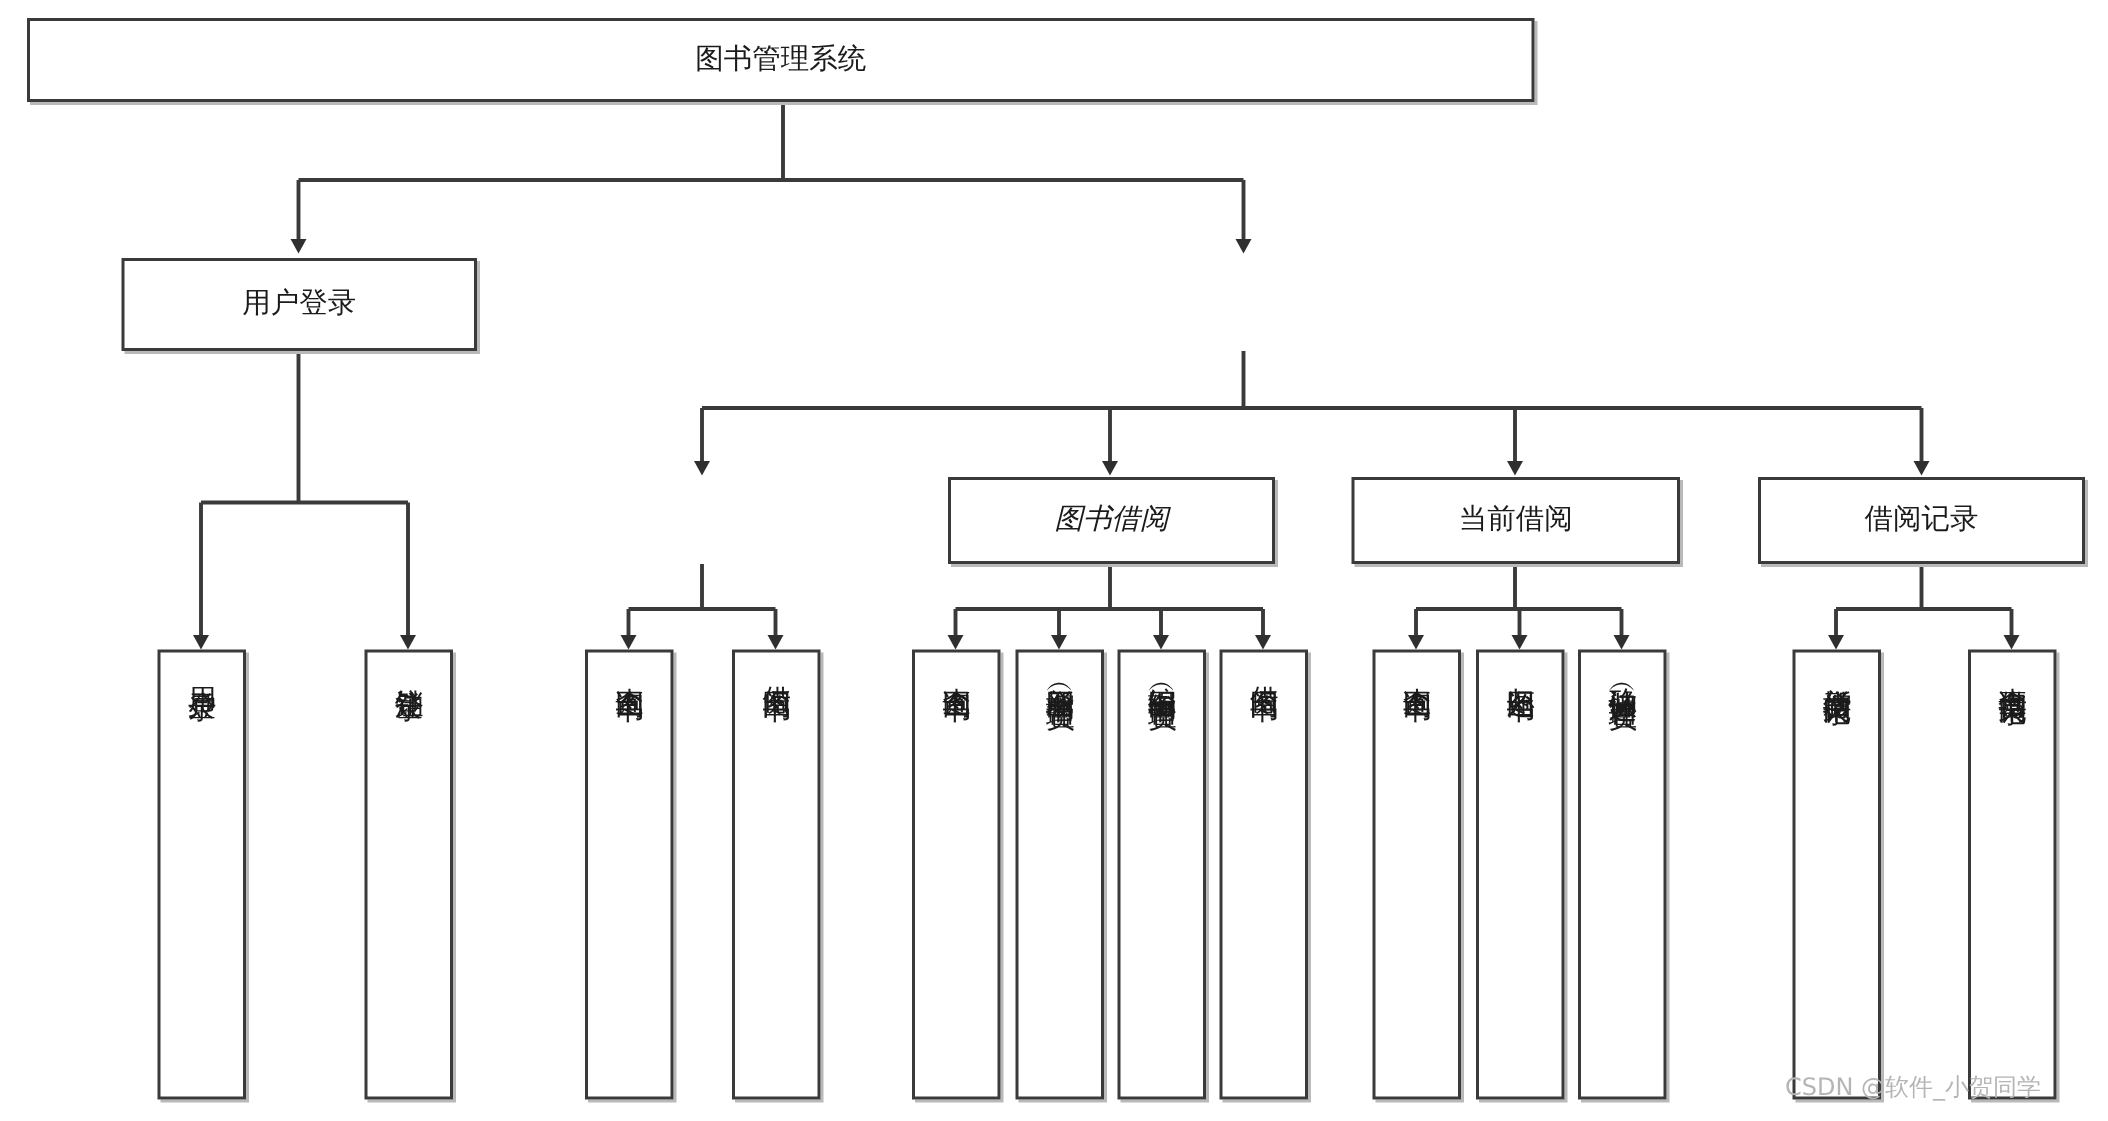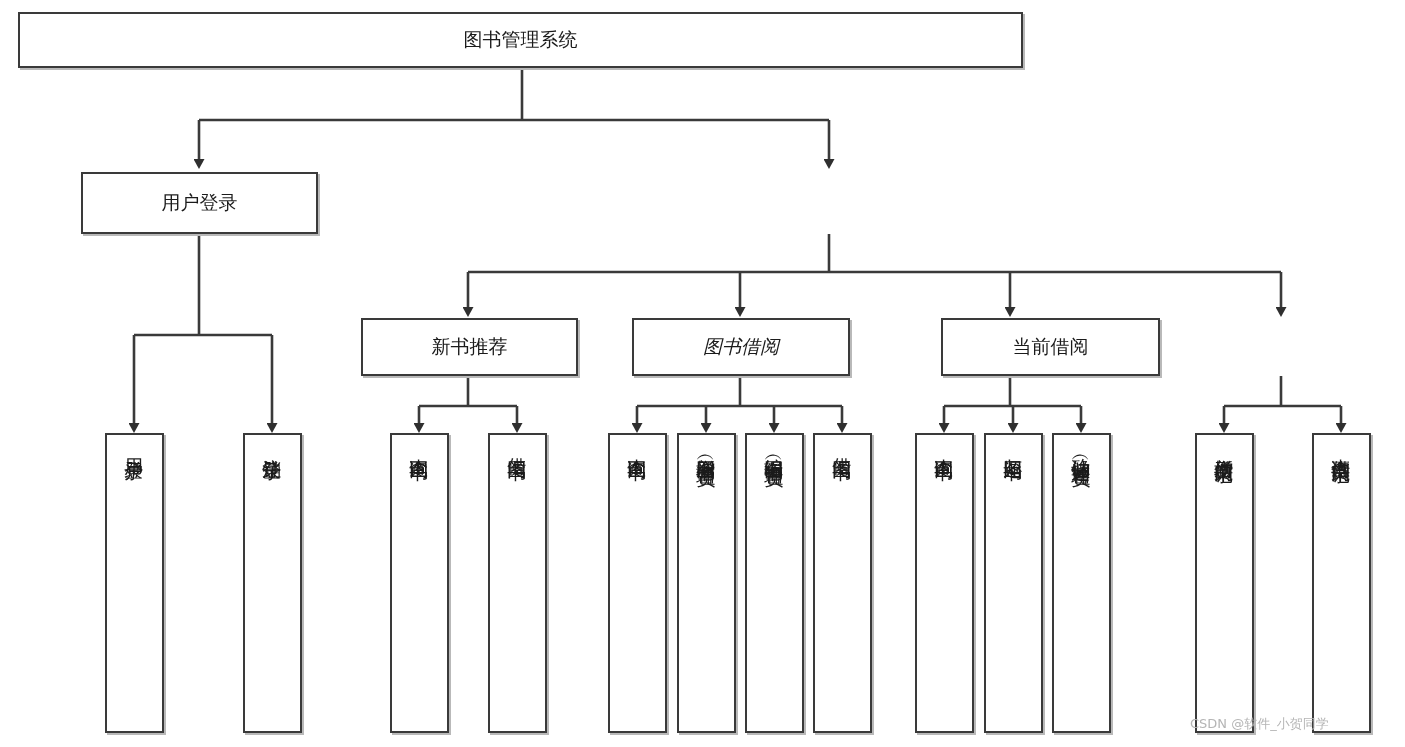--- a/index.html
+++ b/index.html
@@ -7,21 +7,21 @@
   #stage{position:relative;width:1405px;height:747px;background:#ffffff;overflow:hidden;}
   svg#wires{position:absolute;left:0;top:0;width:1405px;height:747px;pointer-events:none;}
   .node{position:absolute;box-sizing:border-box;background:#ffffff;
         border:2px solid #3a3a3a;display:flex;align-items:center;justify-content:center;
         color:#1b1b1b;}
   .node.shadow{box-shadow:2px 2px 0 0 #b9b9b9;}
   .node .lbl{font-size:19px;line-height:1.25;white-space:nowrap;}
   .node.vert{padding:8px 2px;align-items:flex-start;justify-content:center;}
   .node.vert .lbl{writing-mode:vertical-rl;text-orientation:upright;
         font-size:19px;line-height:1.30;letter-spacing:1.5px;white-space:nowrap;}
-  .watermark{position:absolute;font-size:13px;color:#b5b5b5;white-space:nowrap;}
+  .watermark{position:absolute;font-size:16px;color:#b5b5b5;white-space:nowrap;}
 </style>
 </head>
 <body>
 
 <div id="stage">
 
   <svg id="wires" viewBox="0 0 1405 747">
     <defs>
       <marker id="arrow" markerWidth="10" markerHeight="11" refX="1" refY="5.5" orient="auto" markerUnits="userSpaceOnUse">
         <path d="M0,0 L10,5.5 L0,11 z" fill="#2f2f2f"></path>
@@ -72,28 +72,28 @@
   </svg>
 
   <div class="node shadow" style="left:18px;top:12px;width:1005px;height:56px;align-items:center;">
     <span class="lbl">图书管理系统</span>
   </div>
 
   <div class="node shadow" style="left:81px;top:172px;width:237px;height:62px;">
     <span class="lbl">用户登录</span>
   </div>
 
-  <div class="node shadow" style="left:361px;top:318px;width:217px;height:58px;">
-    <span class="lbl">新书推荐</span>
-  </div>
   <div class="node shadow" style="left:632px;top:318px;width:218px;height:58px;font-style:italic;">
     <span class="lbl">图书借阅</span>
   </div>
-  <div class="node shadow" style="left:901px;top:318px;width:219px;height:58px;margin-left:40px;">
+  <div class="node shadow" style="left:901px;top:318px;width:219px;height:58px;">
     <span class="lbl">当前借阅</span>
+  </div>
+  <div class="node shadow" style="left:1172px;top:318px;width:218px;height:58px;">
+    <span class="lbl">借阅记录</span>
   </div>
 
   <div class="node vert shadow" style="left:105px;top:433px;width:59px;height:300px;">
     <span class="lbl">用户登录</span>
   </div>
   <div class="node vert shadow" style="left:243px;top:433px;width:59px;height:300px;">
     <span class="lbl">注销登录</span>
   </div>
 
   <div class="node vert shadow" style="left:390px;top:433px;width:59px;height:300px;">

